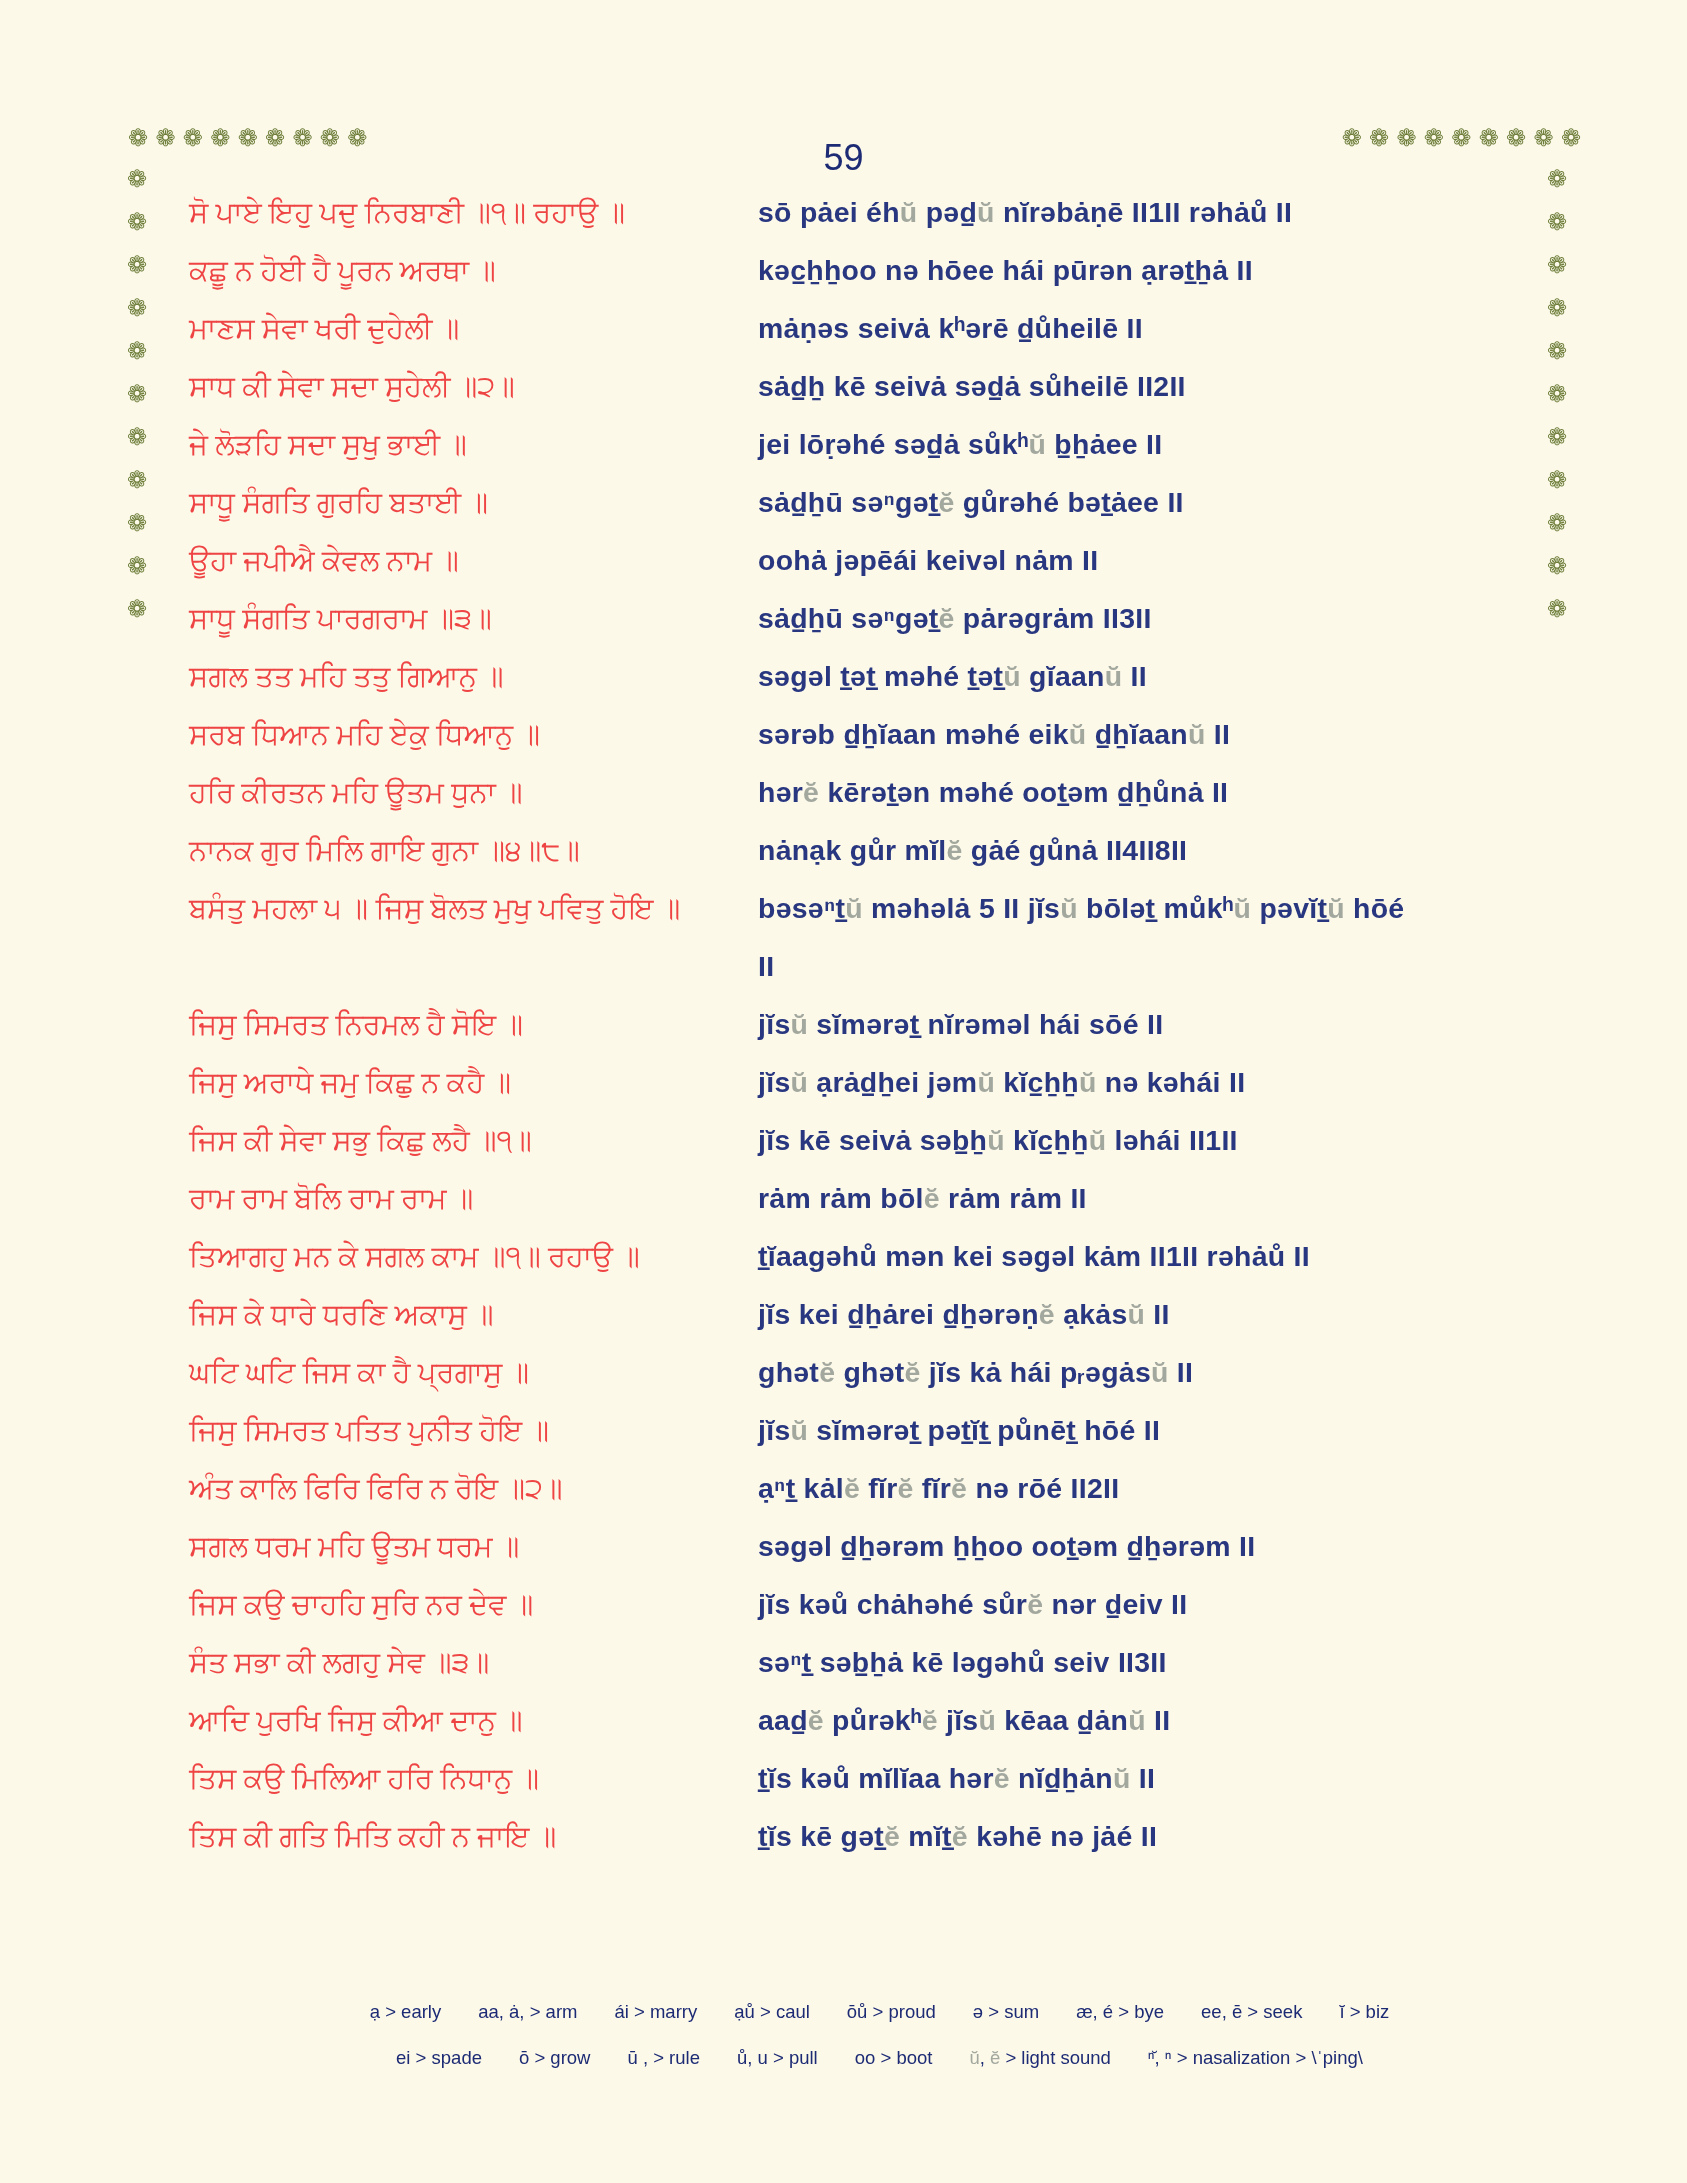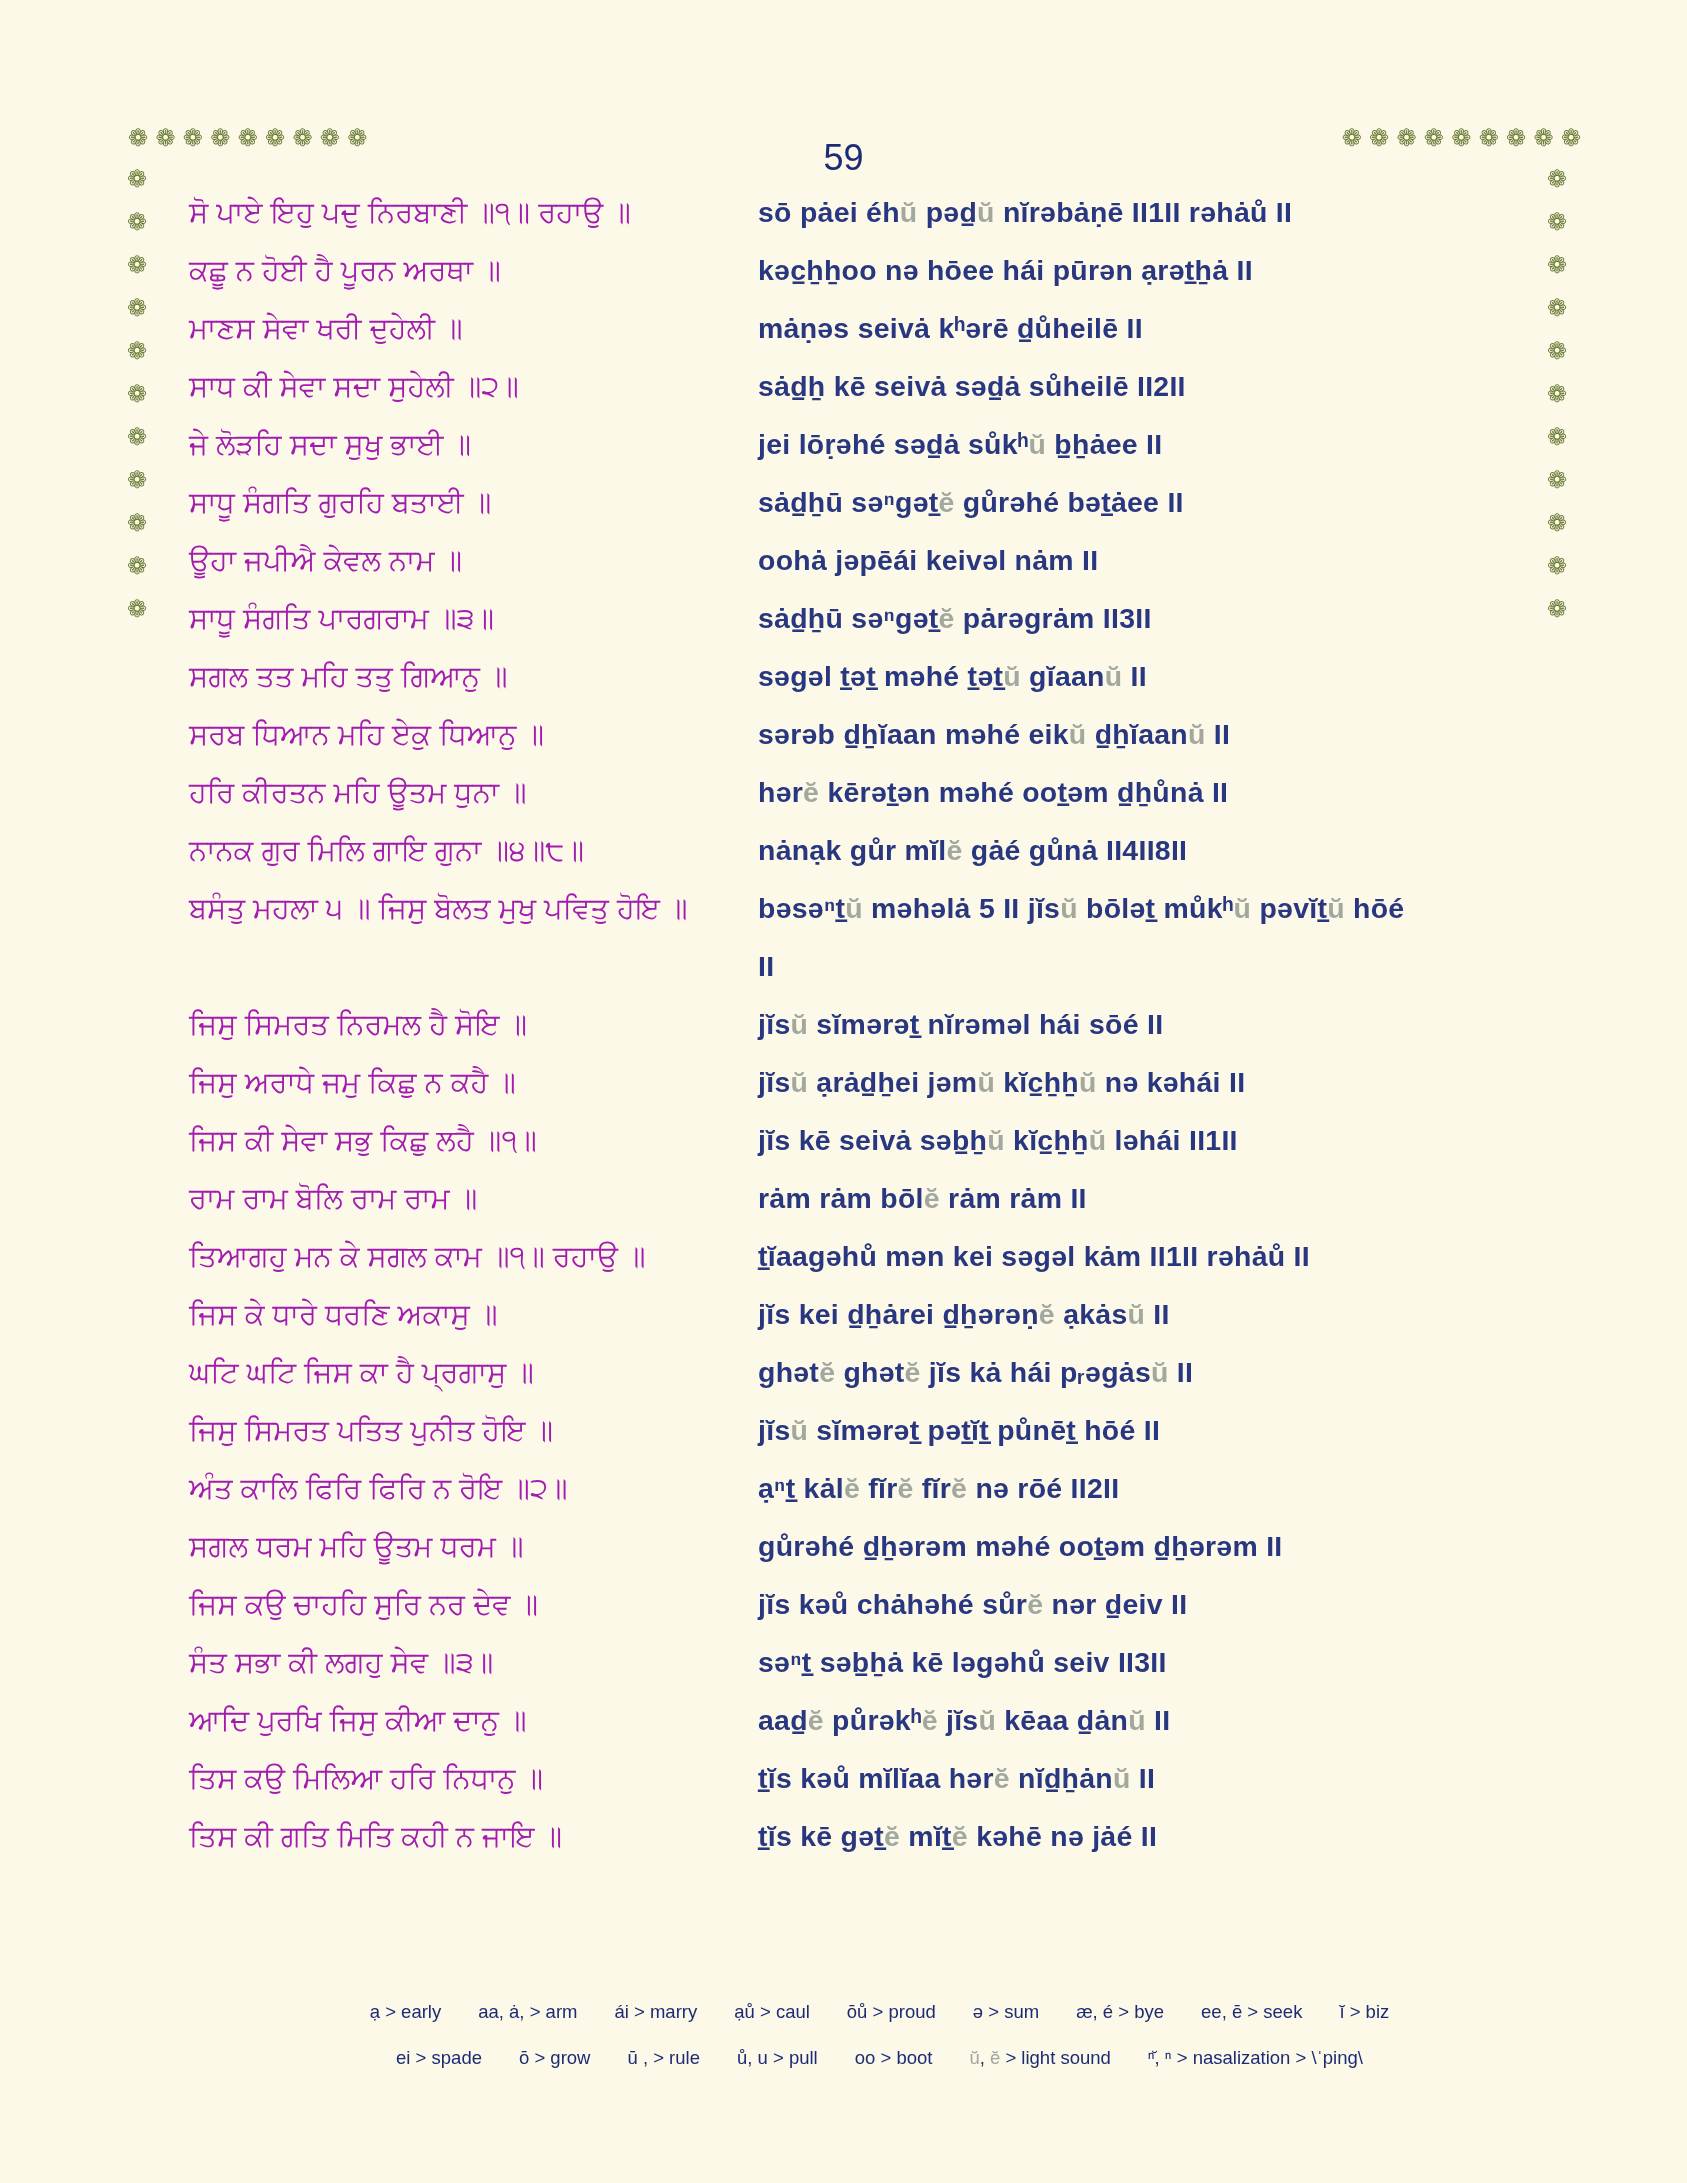--- a/index.html
+++ b/index.html
@@ -25,23 +25,24 @@
   .decor-top-left  { position: absolute; left: 128px;  top: 126px; display: flex; gap: 7.3px; }
   .decor-top-right { position: absolute; right: 106px; top: 126px; display: flex; gap: 7.3px; }
   .decor-left-col  { position: absolute; left: 127px;  top: 167px; display: flex; flex-direction: column; gap: 19px; }
   .decor-right-col { position: absolute; left: 1547px; top: 167px; display: flex; flex-direction: column; gap: 19px; }
   
   .verses { position: absolute; left: 189px; top: 183px; width: 1436px; }
   .verse-row { display: flex; align-items: flex-start; }
   .gurmukhi {
     width: 569px; flex: 0 0 569px;
     font-size: 29px; font-weight: 500;
-    color: #a21caf;
+    color: #ef4444;
     line-height: 58px;
     white-space: nowrap;
+    font-family: Liberation Serif, serif;
   }
   .translit {
     flex: 1 1 auto;
     font-size: 28.4px; font-weight: 700;
     color: #28377f;
     line-height: 58px;
     letter-spacing: 0.3px;
     white-space: pre-line;
   }
   .muted { color: #a3a89f; }
@@ -194,21 +195,21 @@
     <div class="verse-row">
       <div class="gurmukhi">ਜਿਸੁ ਸਿਮਰਤ ਪਤਿਤ ਪੁਨੀਤ ਹੋਇ ॥</div>
       <div class="translit">jĭs<span class="muted">ŭ</span> sĭmərət̠ pət̠ĭt̠  půnēt̠  hōé II</div>
     </div>
     <div class="verse-row">
       <div class="gurmukhi">ਅੰਤ ਕਾਲਿ ਫਿਰਿ ਫਿਰਿ ਨ ਰੋਇ ॥੨॥</div>
       <div class="translit">ạⁿt̠   kȧl<span class="muted">ĕ</span> fĭr<span class="muted">ĕ</span>  fĭr<span class="muted">ĕ</span>  nə rōé II2II</div>
     </div>
     <div class="verse-row">
       <div class="gurmukhi">ਸਗਲ ਧਰਮ ਮਹਿ ਊਤਮ ਧਰਮ ॥</div>
-      <div class="translit">gůrəhé  d̠ẖərəm  məhé oot̠əm  d̠ẖərəm II</div>
+      <div class="translit">səgəl  d̠ẖərəm  ẖẖoo oot̠əm  d̠ẖərəm II</div>
     </div>
     <div class="verse-row">
       <div class="gurmukhi">ਜਿਸ ਕਉ ਚਾਹਹਿ ਸੁਰਿ ਨਰ ਦੇਵ ॥</div>
       <div class="translit">jĭs  kəů  chȧhəhé sůr<span class="muted">ĕ</span>  nər  d̠eiv II</div>
     </div>
     <div class="verse-row">
       <div class="gurmukhi">ਸੰਤ ਸਭਾ ਕੀ ਲਗਹੁ ਸੇਵ ॥੩॥</div>
       <div class="translit">səⁿt̠  səb̠ẖȧ  kē  ləgəhů  seiv II3II</div>
     </div>
     <div class="verse-row">

